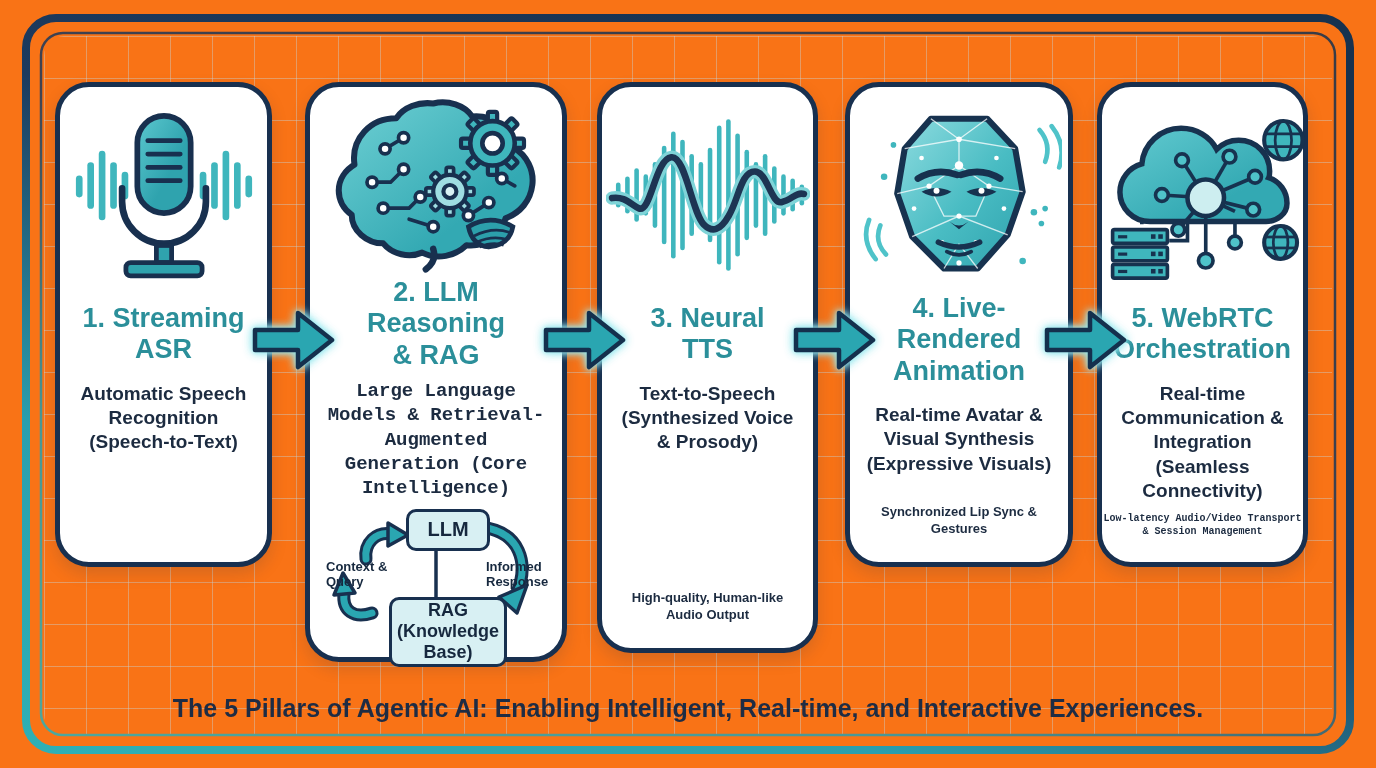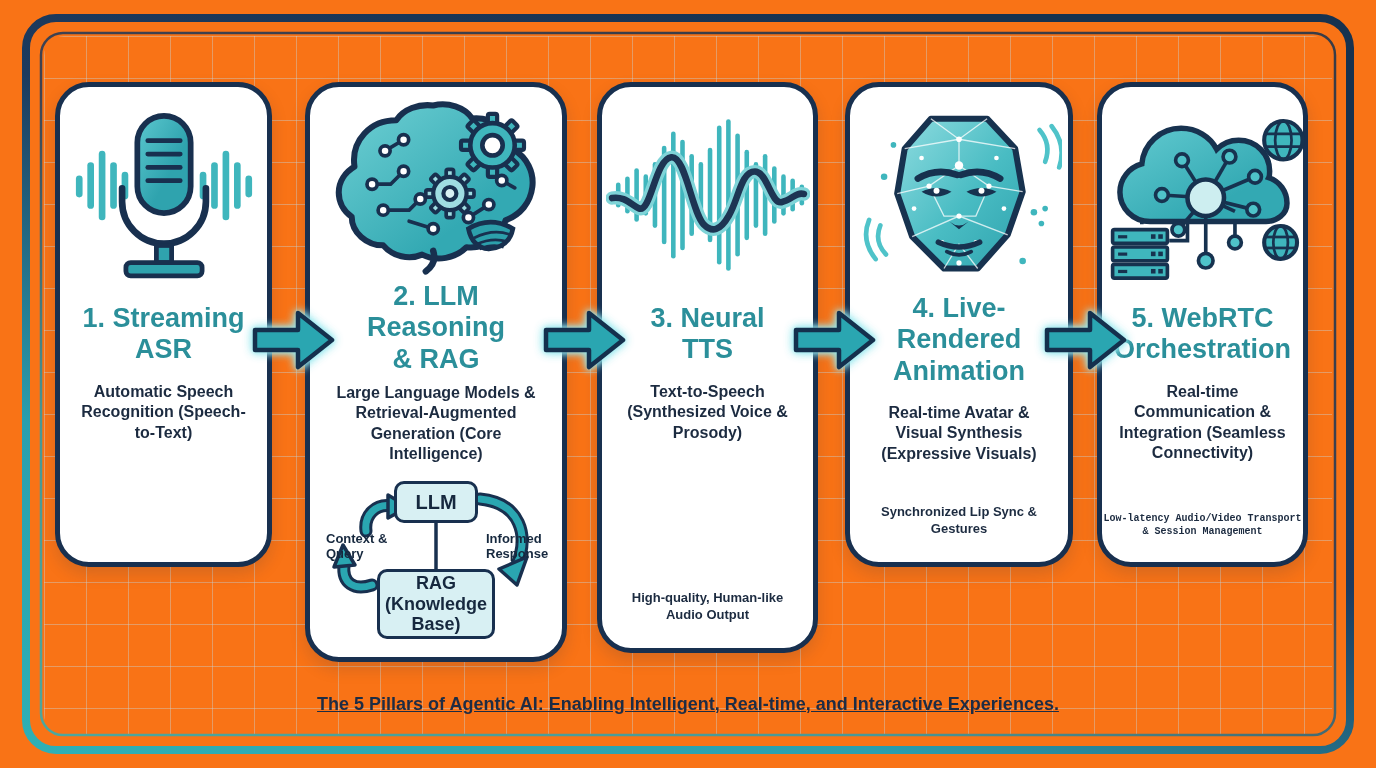--- a/index.html
+++ b/index.html
@@ -20,44 +20,44 @@
   .card-4{left:845px;top:82px;width:228px;height:485px;}
   .card-5{left:1097px;top:82px;width:211px;height:485px;}
   .icon-wrap{margin-top:14px;height:188px;display:flex;align-items:center;justify-content:center;}
   .card-2 .icon-wrap{height:180px;margin-top:10px;}
   .card-title{color:#2b8f9a;font-weight:bold;font-size:27px;line-height:1.16;margin:4px auto 0;}
   .card-1 .card-title{max-width:200px;margin-top:14px;}
   .card-2 .card-title{max-width:148px;}
   .card-3 .card-title{max-width:160px;margin-top:14px;}
   .card-4 .card-title{max-width:150px;}
   .card-5 .card-title{max-width:215px;margin-top:14px;}
-  .card-sub{color:#1c2b40;font-weight:bold;font-size:16px;line-height:1.28;margin:16px auto 0;text-align:center;}
+  .card-sub{color:#1c2b40;font-weight:bold;font-size:19px;line-height:1.28;margin:16px auto 0;text-align:center;}
   .card-1 .card-sub{max-width:180px;}
-  .card-2 .card-sub{max-width:228px;margin-top:8px;}
+  .card-2 .card-sub{max-width:228px;margin-top:8px;font-family:Liberation Mono, monospace;}
   .card-3 .card-sub{max-width:182px;}
   .card-4 .card-sub{max-width:188px;}
   .card-5 .card-sub{max-width:196px;}
   .card-foot{color:#1c2b40;font-weight:bold;font-size:13px;line-height:1.3;margin:auto auto 24px;}
   .card-3 .card-foot{max-width:180px;}
   .card-4 .card-foot{max-width:160px;}
   .card-5 .card-foot{max-width:212px;font-size:10px;font-family:Liberation Mono, monospace;}
   .flow-arrow{position:absolute;z-index:5;
     filter:drop-shadow(0 0 5px rgba(150,232,238,.95)) drop-shadow(0 0 2px rgba(150,232,238,.9));}
   .diagram{position:relative;width:244px;height:172px;margin:auto auto 12px;flex:none;}
   .diagram svg{position:absolute;left:0;top:0;}
   .dbox{position:absolute;background:#d8f0f3;border:3.5px solid #18304f;border-radius:10px;
         display:flex;align-items:center;justify-content:center;color:#16283e;font-weight:bold;
-        box-sizing:border-box;text-align:center;}
+        box-sizing:border-box;text-align:center;margin-left:12px;}
   .dbox-llm{left:80px;top:8px;width:84px;height:42px;font-size:20px;}
   .dbox-rag{left:63px;top:96px;width:118px;height:70px;font-size:18px;line-height:1.15;padding:2px;}
   .dlabel{position:absolute;color:#16283e;font-weight:bold;font-size:13px;line-height:1.18;}
   .dlabel-left{left:12px;top:58px;width:62px;text-align:left;}
   .dlabel-right{right:-2px;top:58px;width:74px;text-align:left;}
   .caption{position:absolute;left:0;right:0;top:694px;text-align:center;z-index:2;
-           color:#1e2c44;font-weight:bold;font-size:18px;text-decoration:underline;}
+           color:#1e2c44;font-weight:bold;font-size:25px;}
 </style>
 </head>
 <body>
 
 <div class="stage">
 
   <div class="grid-bg"></div>
 
   <svg class="frame" width="1376" height="768" viewBox="0 0 1376 768">
     <defs>

